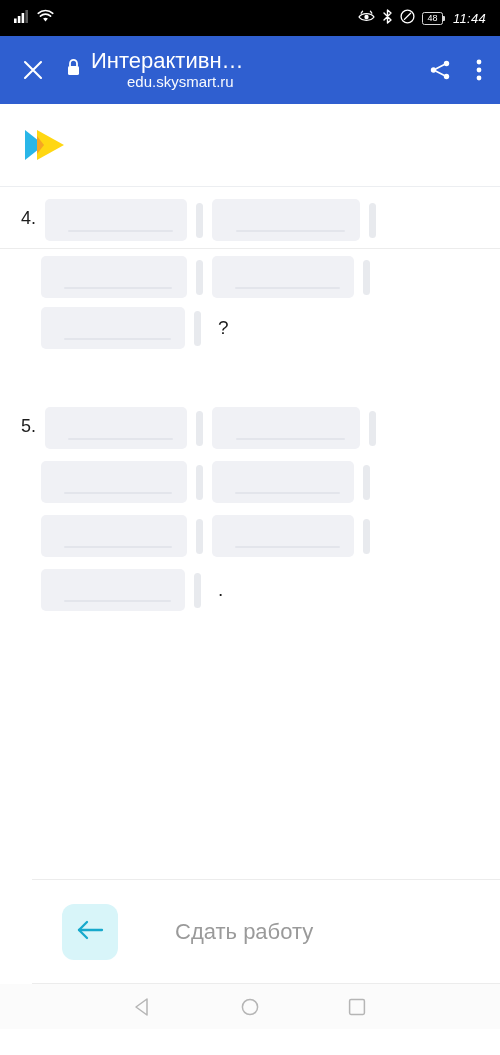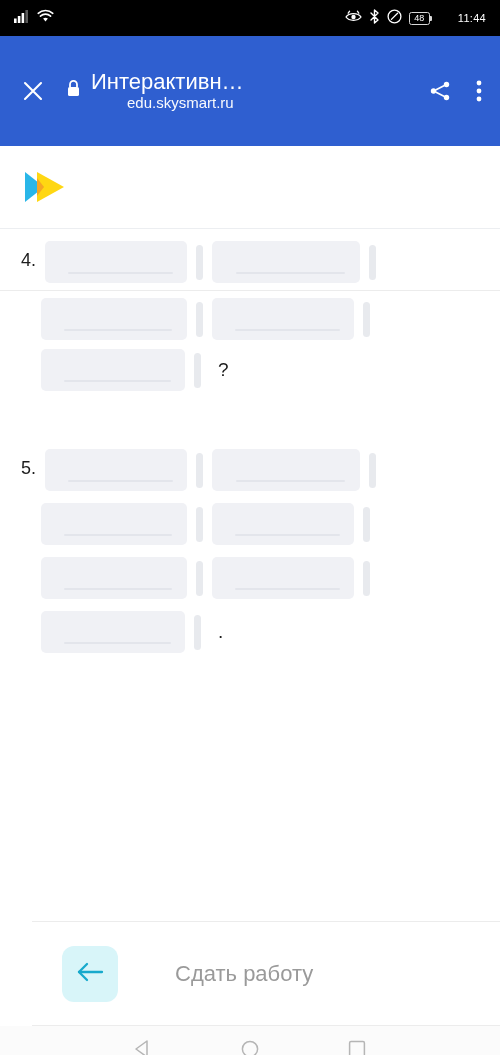--- a/index.html
+++ b/index.html
@@ -12,35 +12,35 @@
   }
 
   
   .statusbar {
     height:36px; background:#000000;
     display:flex; align-items:center;
     padding:0 14px; color:#ffffff;
   }
   .sb-left { display:flex; align-items:center; gap:7px; }
   .sb-right { margin-left:auto; display:flex; align-items:center; gap:7px; }
-  .sb-time { font-size:11px; letter-spacing:.3px; margin-left:21px; }
+  .sb-time { font-size:13px; letter-spacing:.3px; margin-left:3px;font-style:italic; }
   .sb-batt {
     border:1.5px solid #d8d8d8; border-radius:2.5px;
     font-size:9px; padding:0px 2px 0px 2px; line-height:11px;
     min-width:21px; text-align:center; position:relative;
     color:#ffffff;
   }
   .sb-batt::after {
     content:""; position:absolute; right:-3.5px; top:3px;
     width:2px; height:5px; background:#d8d8d8; border-radius:0 1px 1px 0;
   }
 
   
   .bheader {
-    background:#2f5fd0; height:110px;
+    background:#2f5fd0; height:68px;
     display:flex; align-items:center; padding:0 18px;
     color:#ffffff;
   }
   .bh-close { width:30px; display:flex; justify-content:center; flex:0 0 auto; cursor:pointer; }
   .bh-titlewrap {
     flex:1 1 auto; min-width:0;
     display:flex; align-items:center; gap:10px;
     margin-left:18px;
   }
   .bh-lock { flex:0 0 auto; }

